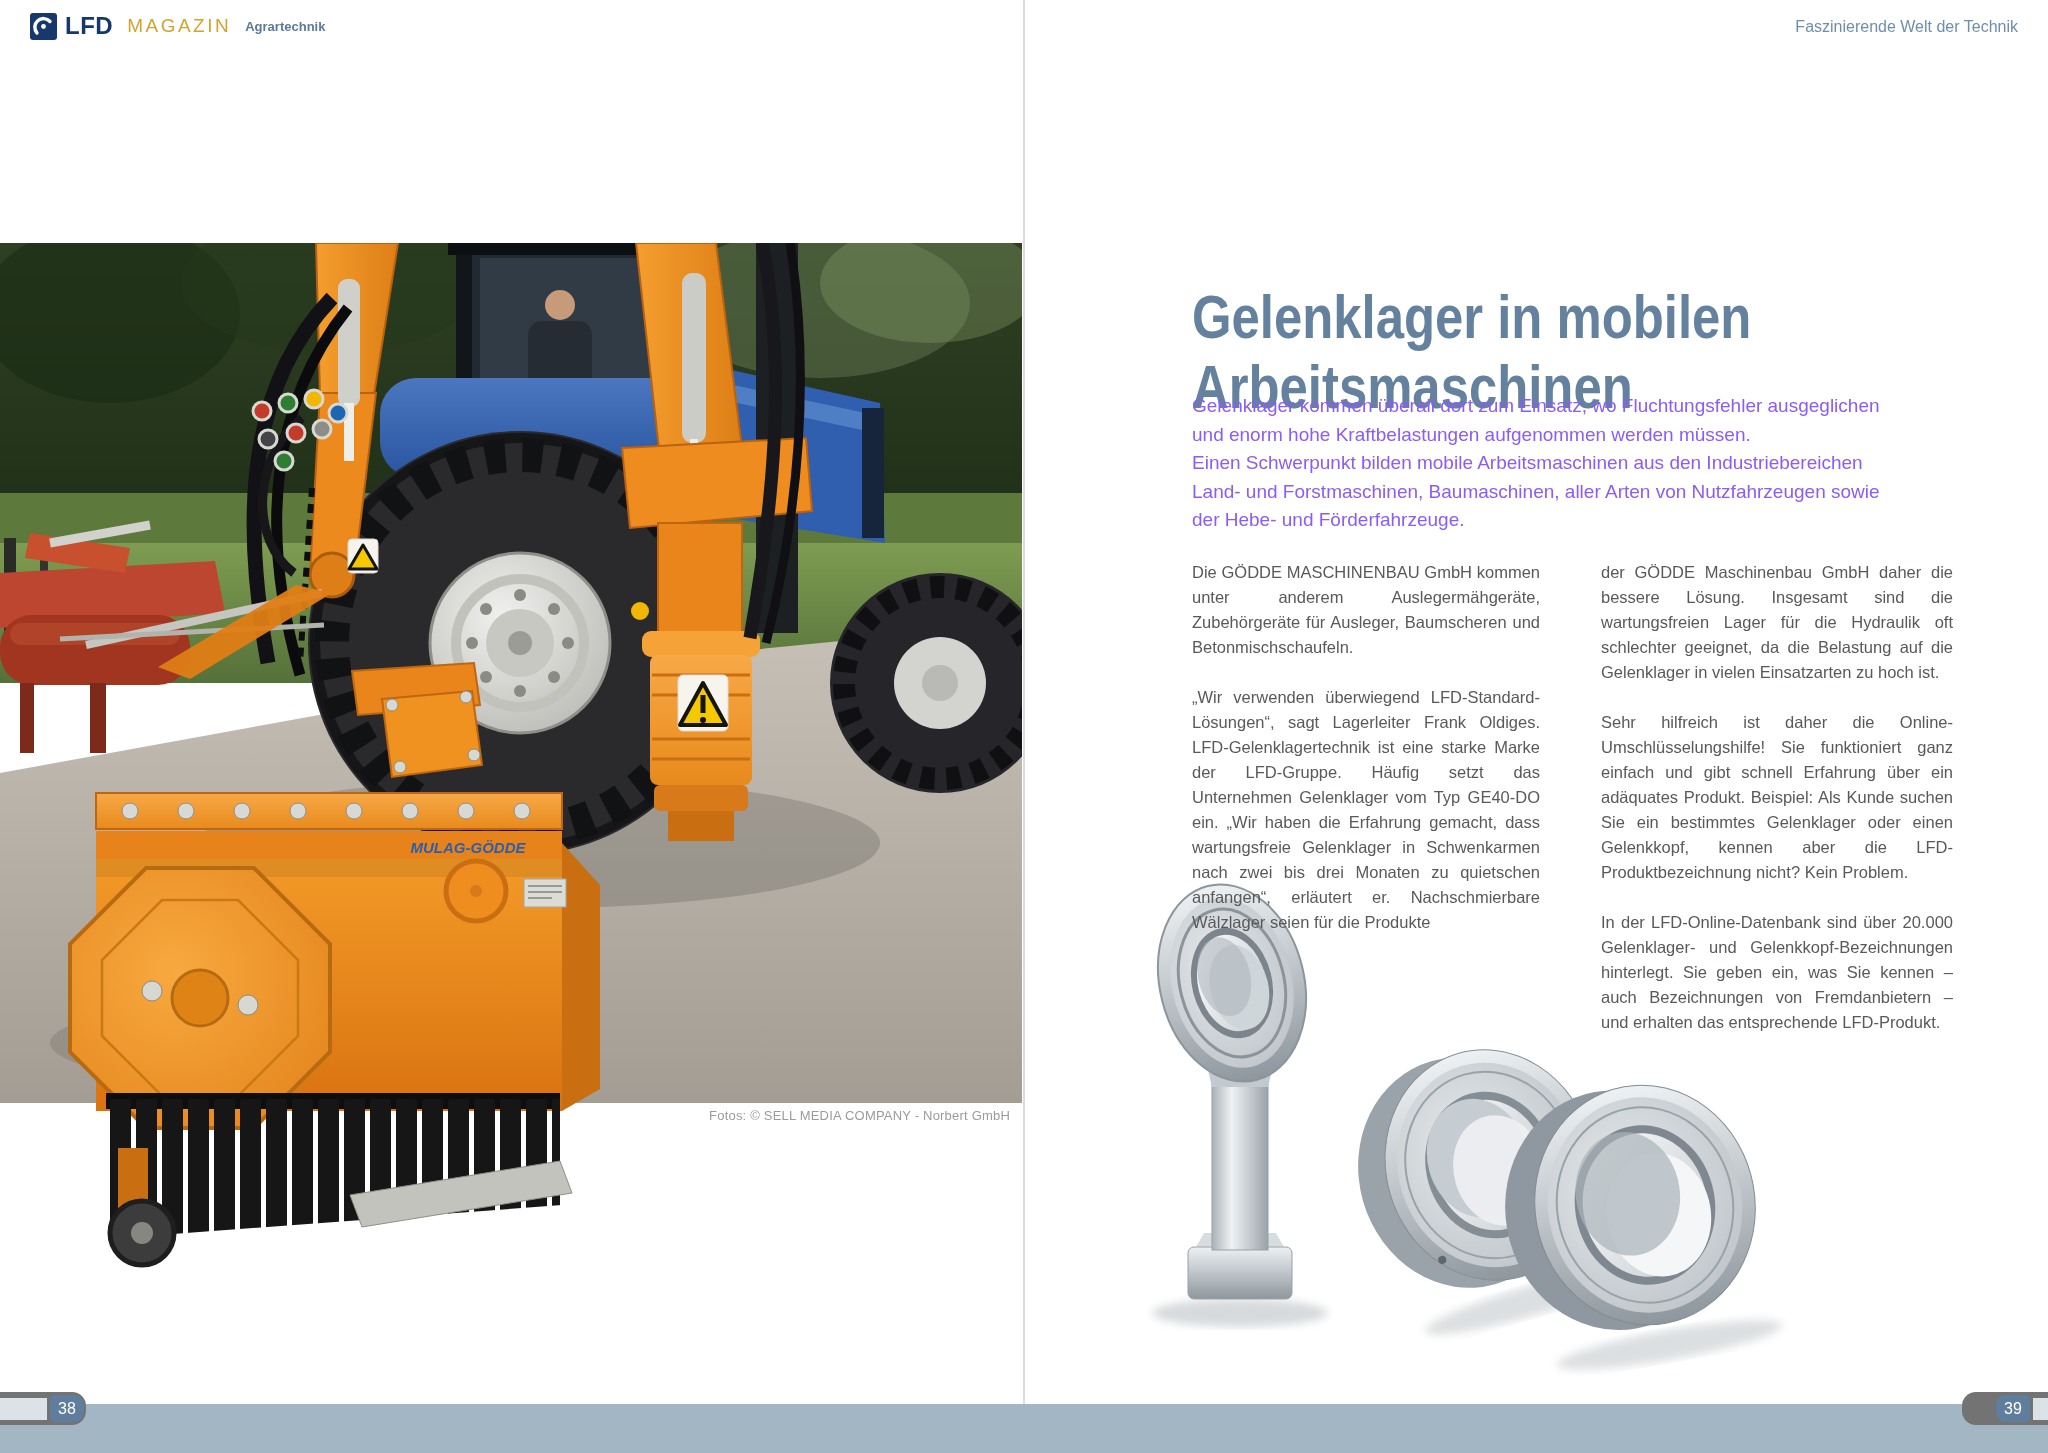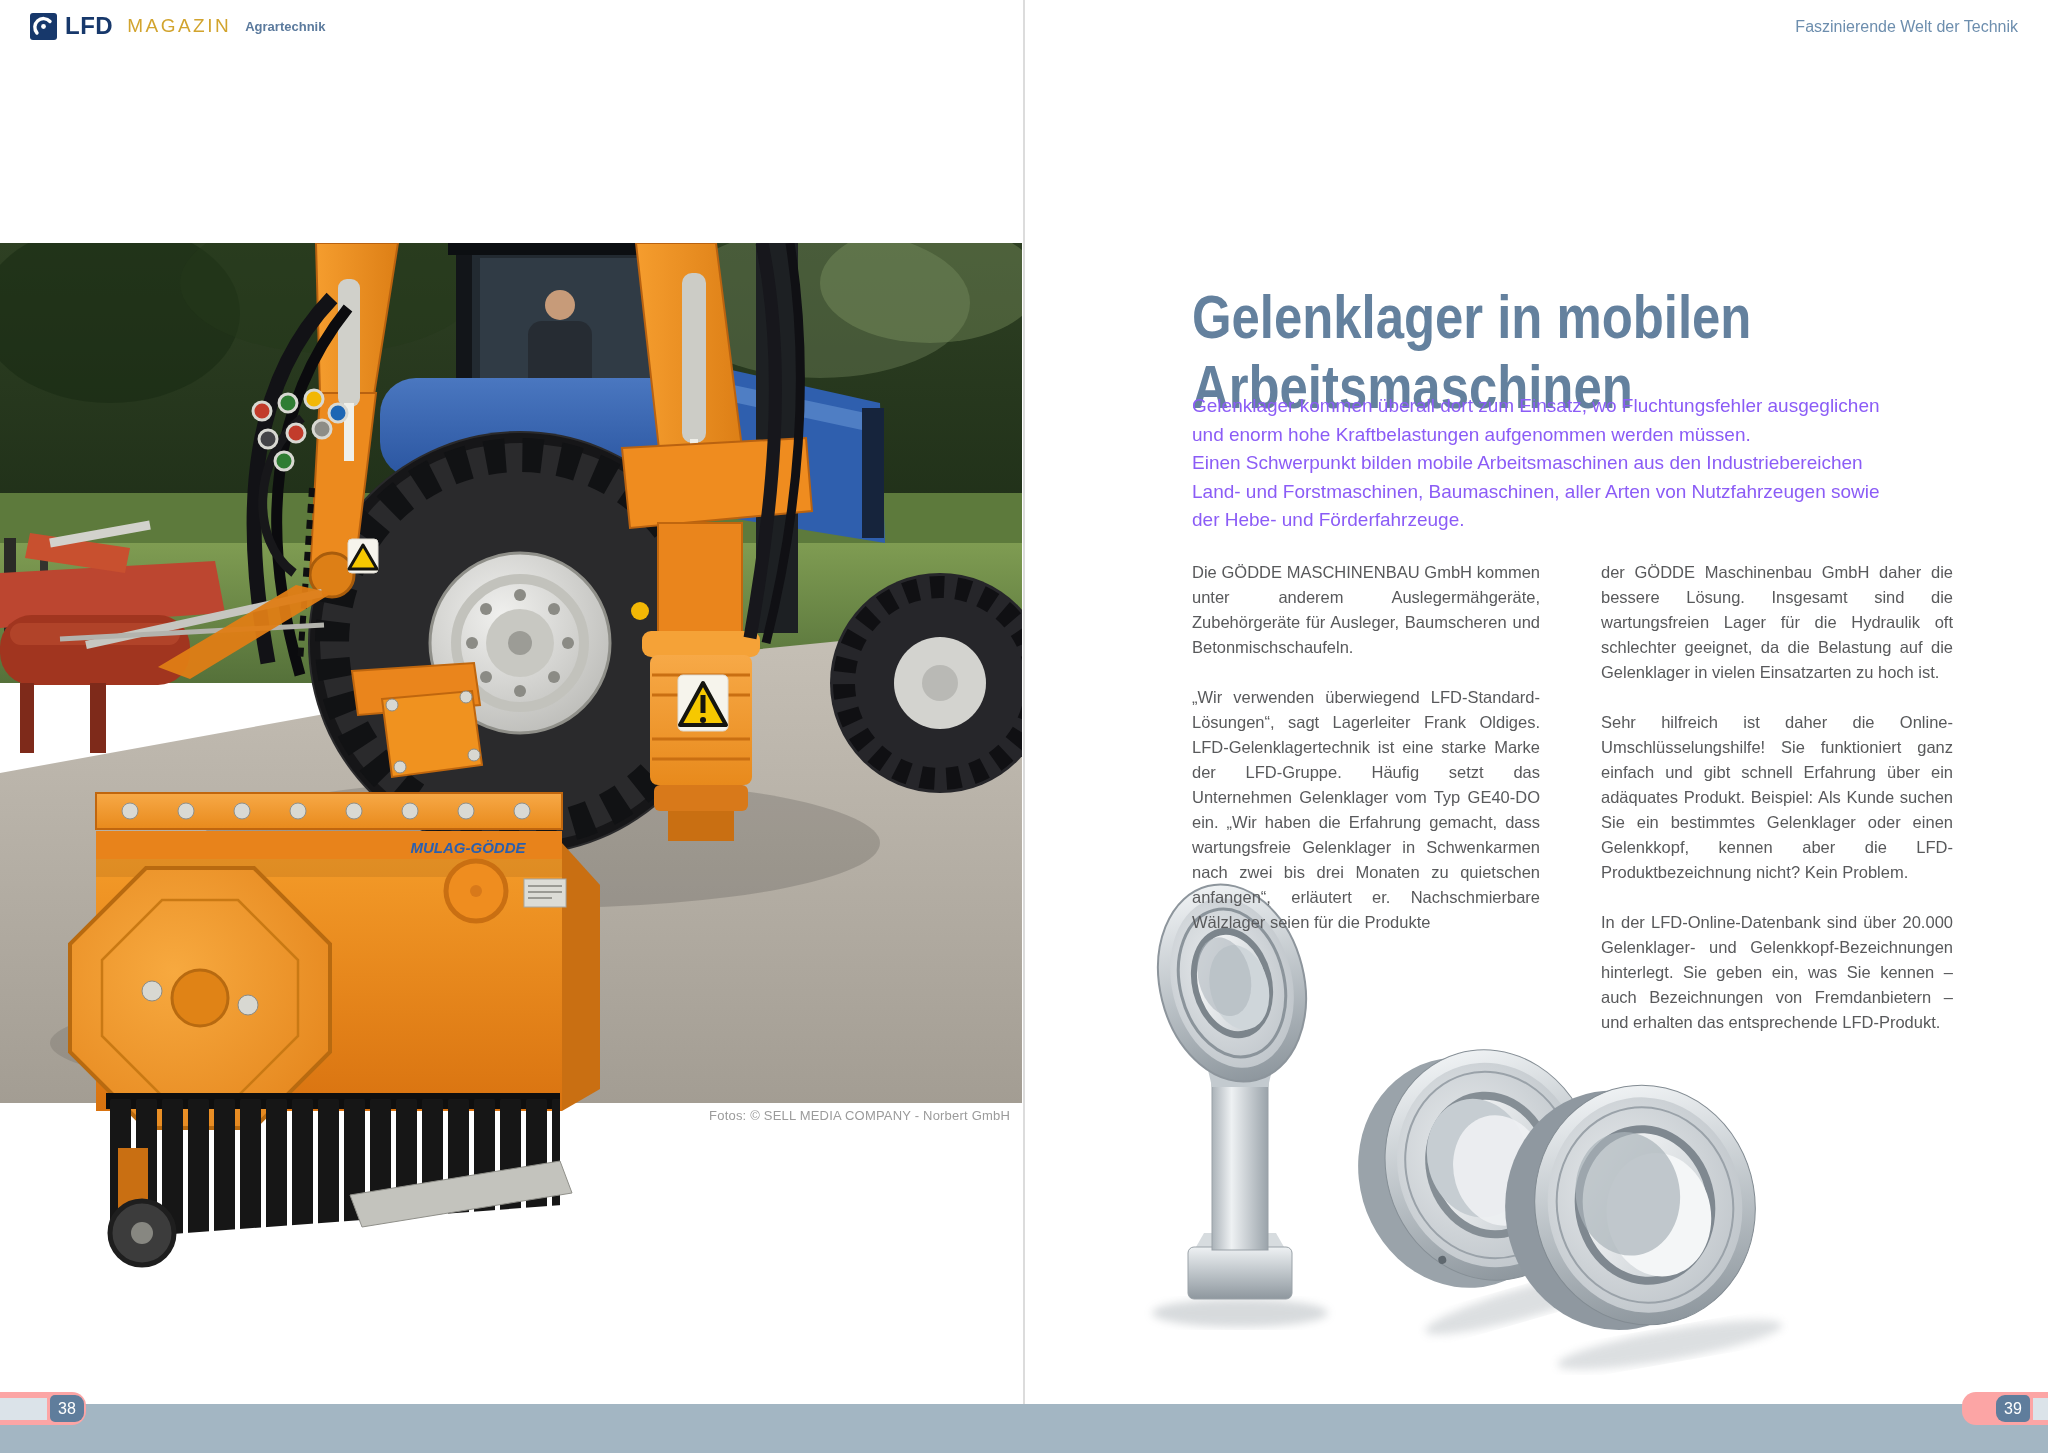--- a/index.html
+++ b/index.html
@@ -40,21 +40,21 @@
   .subhead{
     color:#3a6ea5;font-weight:700;font-size:19px;line-height:24px;
     text-align:left;margin:22px 0 12px 0;
   }
   .subhead span{display:block;}
   
   .bearings-wrap{position:absolute;left:1100px;top:855px;width:810px;height:520px;z-index:0;}
   .title,.intro,.col{z-index:2;}
   
   .footer-bar{position:absolute;left:0;top:1404px;width:2048px;height:49px;background:#a3b6c3;}
-  .page-tab{position:absolute;top:1392px;height:33px;background:#fca5a5;display:flex;align-items:center;z-index:3;}
+  .page-tab{position:absolute;top:1392px;height:33px;background:#737373;display:flex;align-items:center;z-index:3;}
   .page-tab-left{left:0;width:84px;border-radius:0 14px 14px 0;padding-right:2px;}
   .page-tab-right{right:0;width:84px;border-radius:14px 0 0 14px;justify-content:flex-end;padding-left:2px;}
   .tab-strip{background:#dbe3e9;height:22px;flex:1;}
   .page-badge{
     width:34px;height:27px;background:#5f7d9c;color:#ffffff;
     font-size:16px;font-weight:500;display:flex;align-items:center;justify-content:center;margin-left:32px;
   }
   .badge-left{border-radius:5px 9px 9px 5px;margin-left:3px;}
   .badge-right{border-radius:9px 5px 5px 9px;margin-right:3px;}
 </style>

